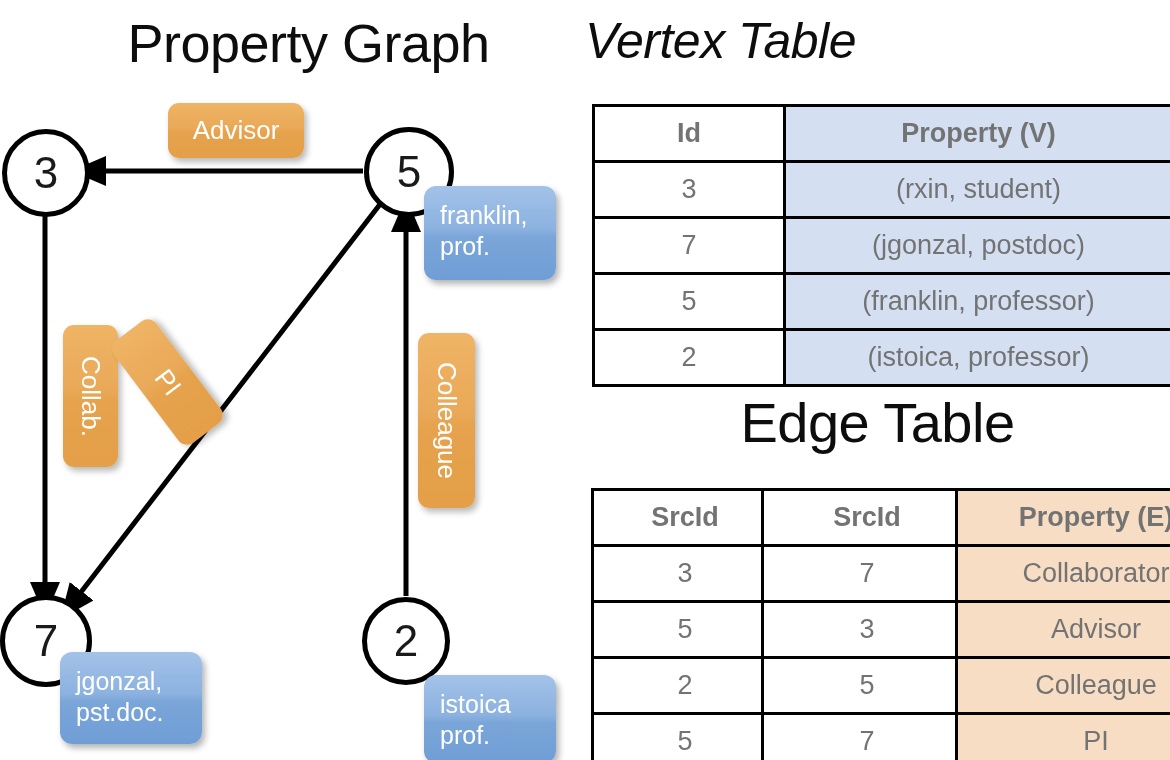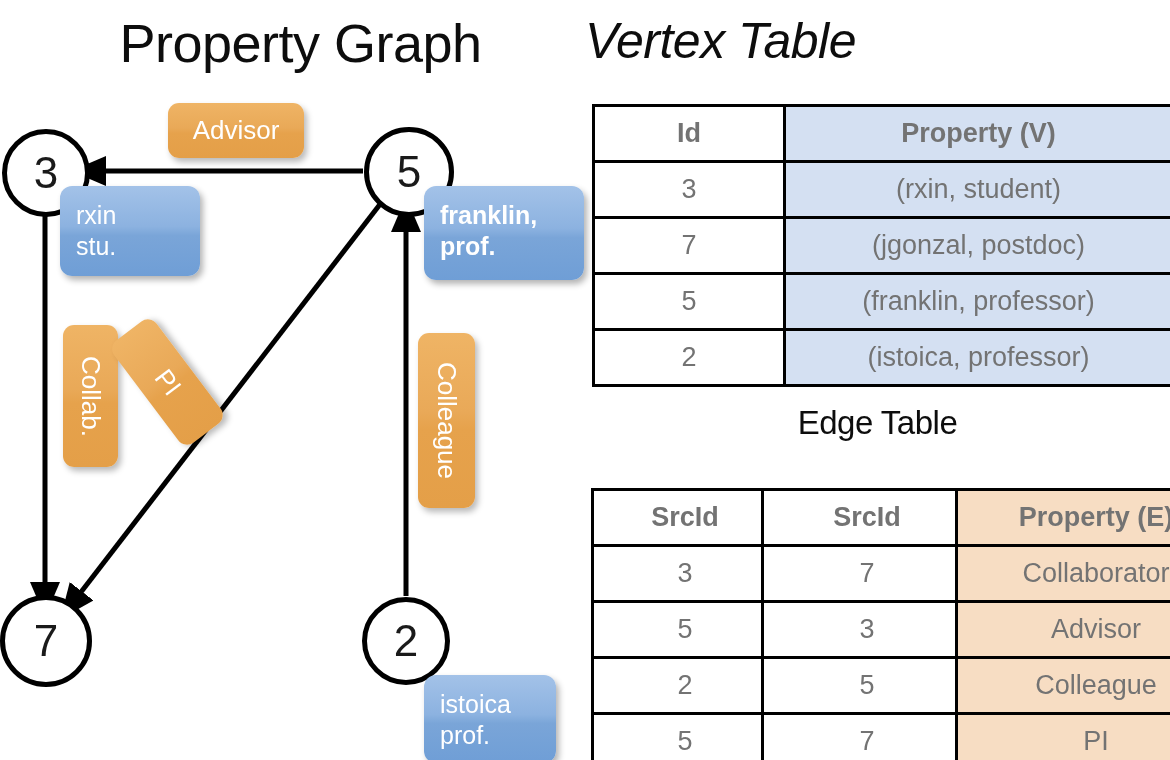--- a/index.html
+++ b/index.html
@@ -19,36 +19,36 @@
   
   .title {
     position: absolute;
     font-family: "Liberation Sans", sans-serif;
     font-weight: 300;
     color: #0d0d0d;
     white-space: nowrap;
     letter-spacing: -0.5px;
   }
   #title-property-graph {
-    left: 8px; top: 12px; width: 585px;
+    left: 16px; top: 12px; width: 585px;
     text-align: center;
     font-size: 54px;
     line-height: 62px;
   }
   #title-vertex-table {
     left: 585px; top: 12px; width: 585px;
     text-align: left;
     font-size: 50px;
     line-height: 58px;
     font-style: italic;
   }
   #title-edge-table {
     left: 585px; top: 394px; width: 585px;
     text-align: center;
-    font-size: 33px;
+    font-size: 56px;
     line-height: 58px;
   }
 
   
   #graph-panel {
     position: absolute;
     left: 0; top: 0;
     width: 585px; height: 760px;
   }
   #graph-edges {
@@ -85,21 +85,21 @@
     box-shadow: 3px 4px 6px rgba(0,0,0,0.30);
     color: #ffffff;
     font-size: 25px;
     line-height: 31px;
     padding: 14px 16px 14px 16px;
     box-sizing: border-box;
     z-index: 7;
     font-weight: 400;
   }
   #prop-rxin     { left: 60px;  top: 186px; width: 140px; height: 90px; }
-  #prop-franklin { left: 424px; top: 186px; width: 160px; height: 94px; font-weight: bold; }
+  #prop-franklin { left: 424px; top: 186px; width: 132px; height: 94px; }
   #prop-jgonzal  { left: 60px;  top: 652px; width: 142px; height: 92px; }
   #prop-istoica  { left: 424px; top: 675px; width: 132px; height: 88px; }
 
   
   .edge-label {
     position: absolute;
     border-radius: 11px;
     background: linear-gradient(to bottom, #efb465 0%, #e9a958 45%, #e6a24c 55%, #e49f48 100%);
     box-shadow: 3px 4px 6px rgba(0,0,0,0.28);
     color: #ffffff;
@@ -193,28 +193,28 @@
     <line x1="381" y1="203" x2="78" y2="596" stroke="#000000" stroke-width="5" marker-end="url(#arrowhead)"></line>
 
     <line x1="406" y1="596" x2="406" y2="226" stroke="#000000" stroke-width="5" marker-end="url(#arrowhead)"></line>
   </svg>
 
   <div class="node-circle" id="node-3">3</div>
   <div class="node-circle" id="node-5">5</div>
   <div class="node-circle" id="node-7">7</div>
   <div class="node-circle" id="node-2">2</div>
 
-  <div class="prop-box" id="prop-rxin">
-    <div>rxin</div>
-    <div>stu.</div>
-  </div>
   <div class="prop-box" id="prop-franklin">
     <div>franklin,</div>
     <div>prof.</div>
   </div>
+  <div class="prop-box" id="prop-jgonzal">
+    <div>jgonzal,</div>
+    <div>pst.doc.</div>
+  </div>
   <div class="prop-box" id="prop-istoica">
     <div>istoica</div>
     <div>prof.</div>
   </div>
 
   <div class="edge-label" id="label-advisor">
     <span>Advisor</span>
   </div>
   <div class="edge-label" id="label-collab">
     <span class="vtext">Collab.</span>

